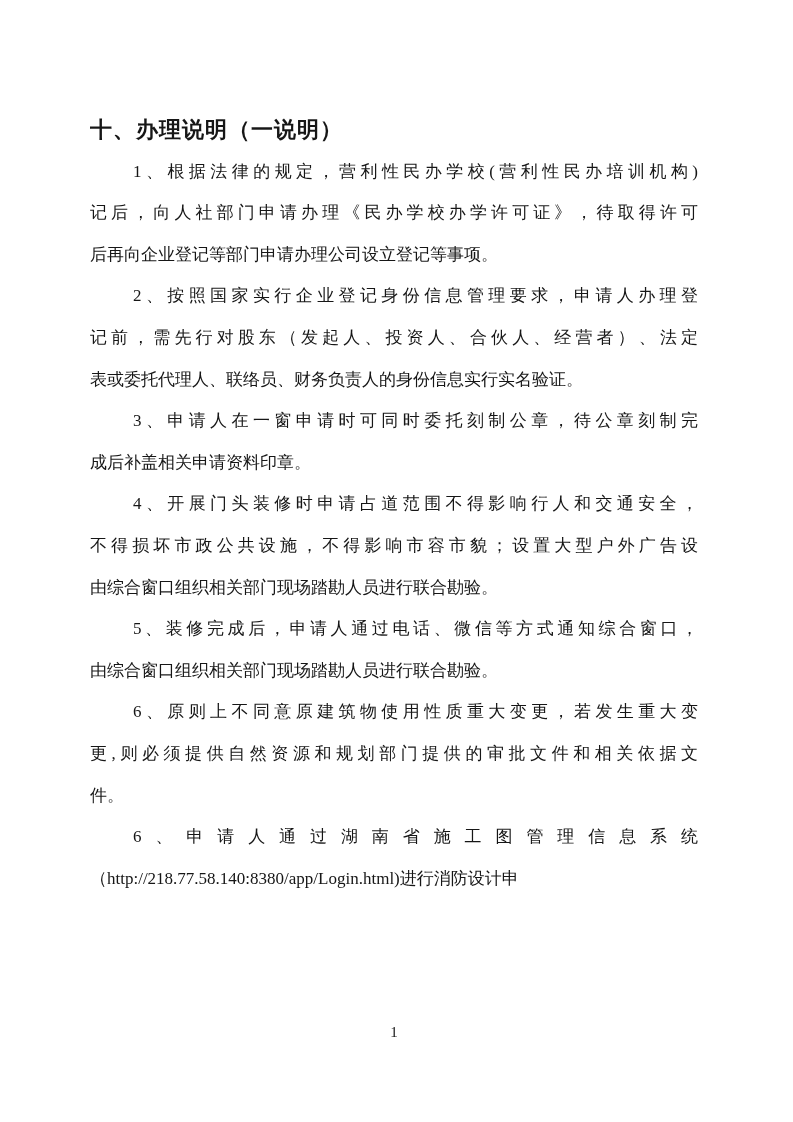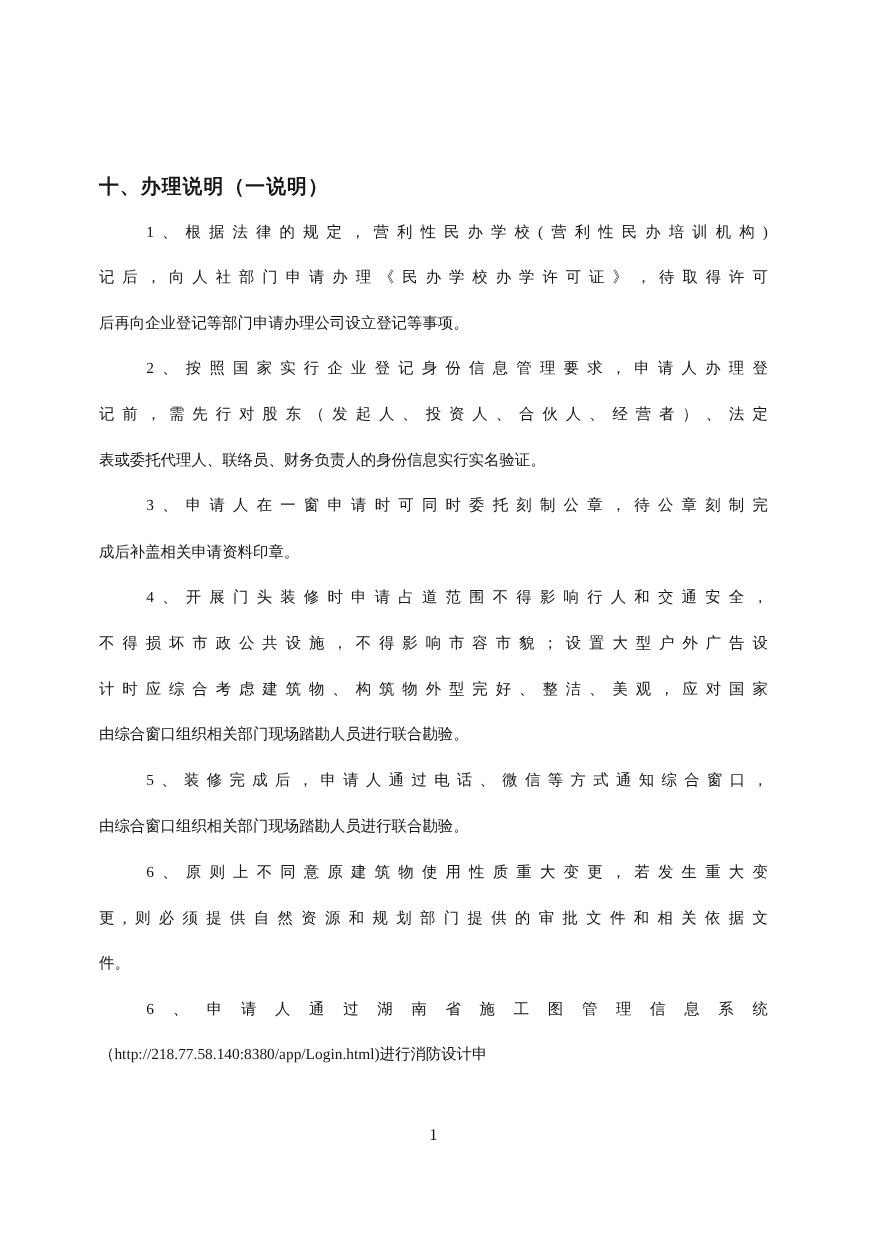--- a/index.html
+++ b/index.html
@@ -18,34 +18,33 @@
   }
   .content {
     position: absolute;
     left: 90px;
     top: 109px;
     width: 608px;
   }
   .heading {
     font-family: Liberation Sans, sans-serif;
     font-weight: 700;
-    font-size: 18px;
+    font-size: 22px;
     height: 41.6px;
     line-height: 41.6px;
     letter-spacing: 1px;
     white-space: nowrap;
     overflow: hidden;
-    margin-top: 40px;
   }
   .para {
     margin: 0;
     padding: 0;
   }
   .line {
-    font-size: 14px;
+    font-size: 17px;
     height: 41.6px;
     line-height: 41.6px;
     text-align: justify;
     text-align-last: justify;
     overflow: hidden;
   }
   .line.first {
     padding-left: 43px;
   }
   .line.last {
@@ -79,21 +78,20 @@
           <div class="line">记前，需先行对股东（发起人、投资人、合伙人、经营者）、法定</div>
           <div class="line last">表或委托代理人、联络员、财务负责人的身份信息实行实名验证。</div>
         </div>
         <div class="para">
           <div class="line first">3、申请人在一窗申请时可同时委托刻制公章，待公章刻制完</div>
           <div class="line last">成后补盖相关申请资料印章。</div>
         </div>
         <div class="para">
           <div class="line first">4、开展门头装修时申请占道范围不得影响行人和交通安全，</div>
           <div class="line">不得损坏市政公共设施，不得影响市容市貌；设置大型户外广告设</div>
-          <div class="line">计时应综合考虑建筑物、构筑物外型完好、整洁、美观，应对国家</div>
           <div class="line last">由综合窗口组织相关部门现场踏勘人员进行联合勘验。</div>
         </div>
         <div class="para">
           <div class="line first">5、装修完成后，申请人通过电话、微信等方式通知综合窗口，</div>
           <div class="line last">由综合窗口组织相关部门现场踏勘人员进行联合勘验。</div>
         </div>
         <div class="para">
           <div class="line first">6、原则上不同意原建筑物使用性质重大变更，若发生重大变</div>
           <div class="line">更,则必须提供自然资源和规划部门提供的审批文件和相关依据文</div>
           <div class="line last">件。</div>

